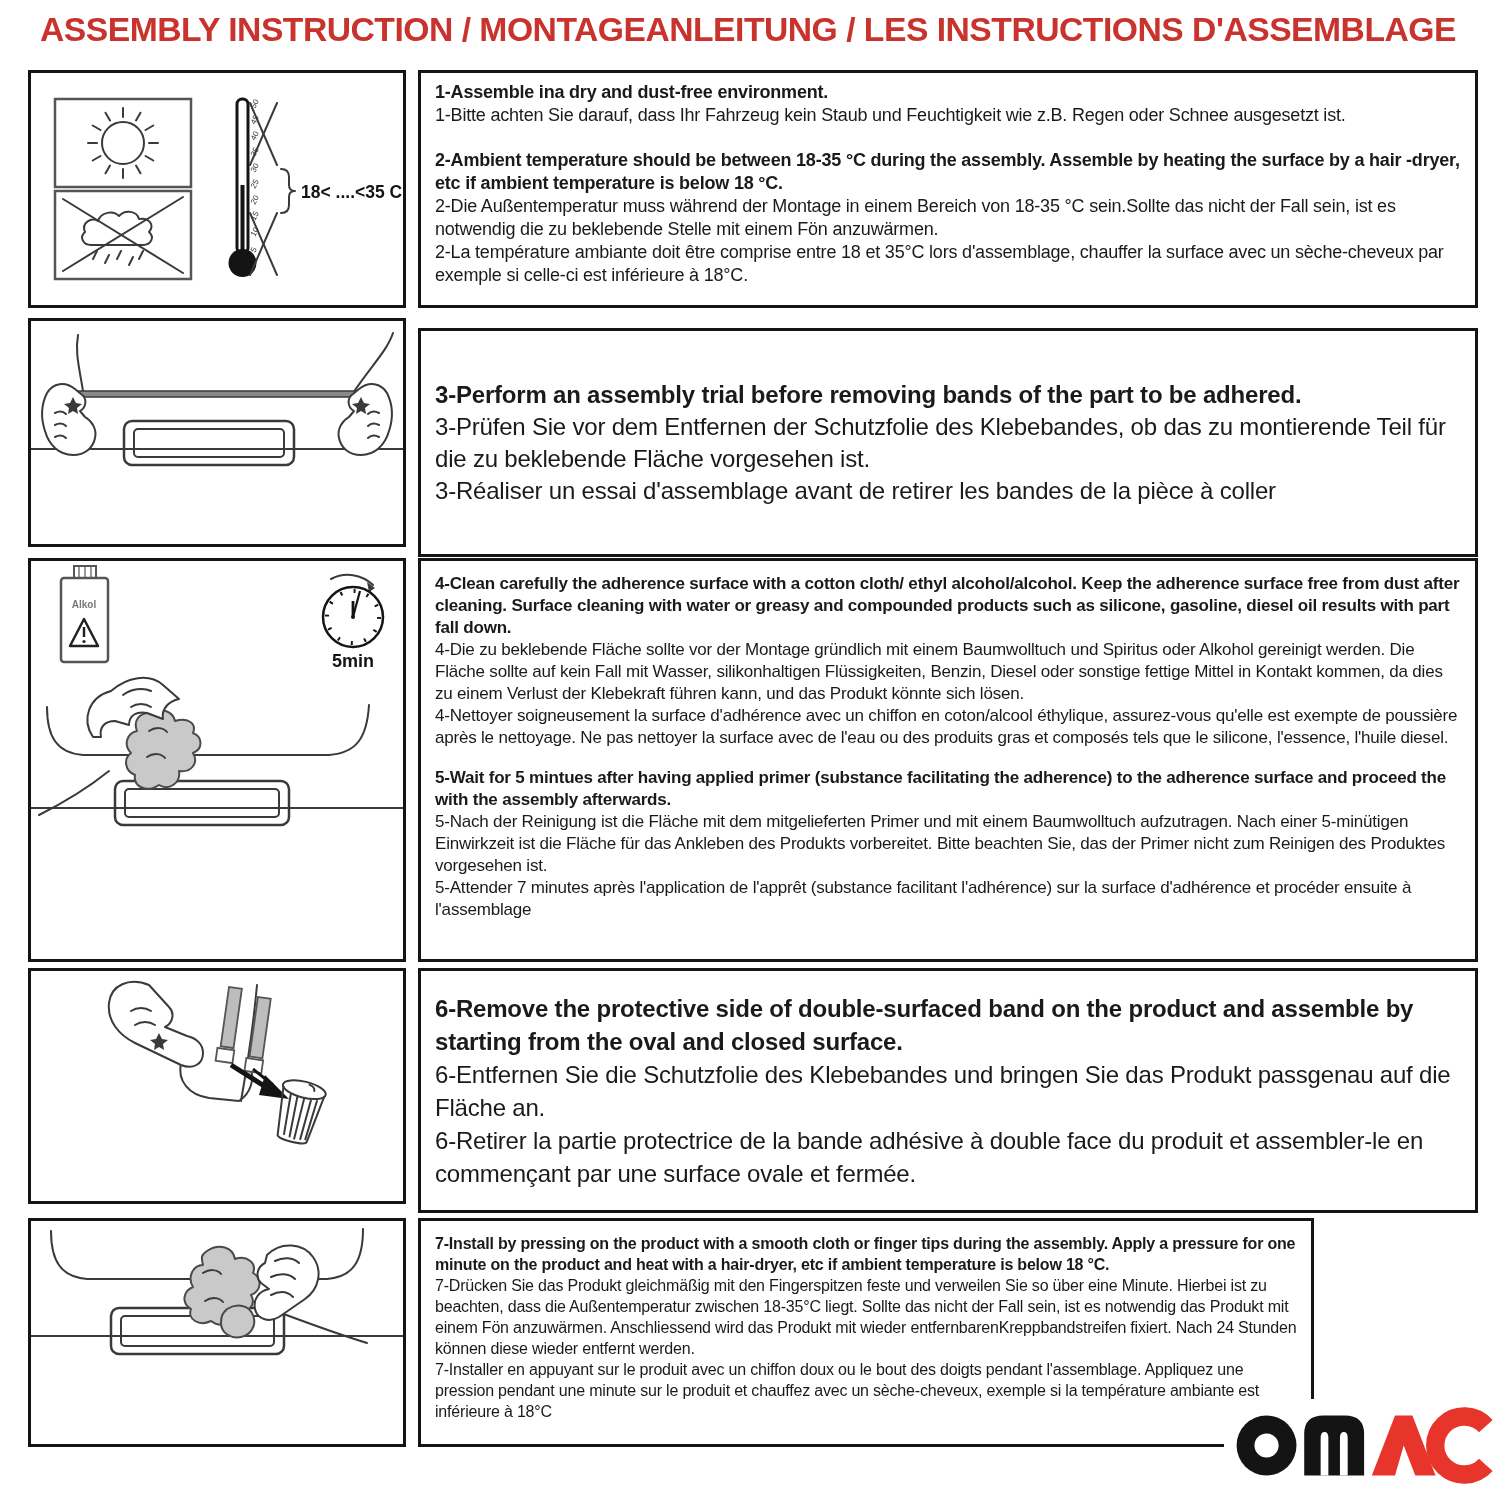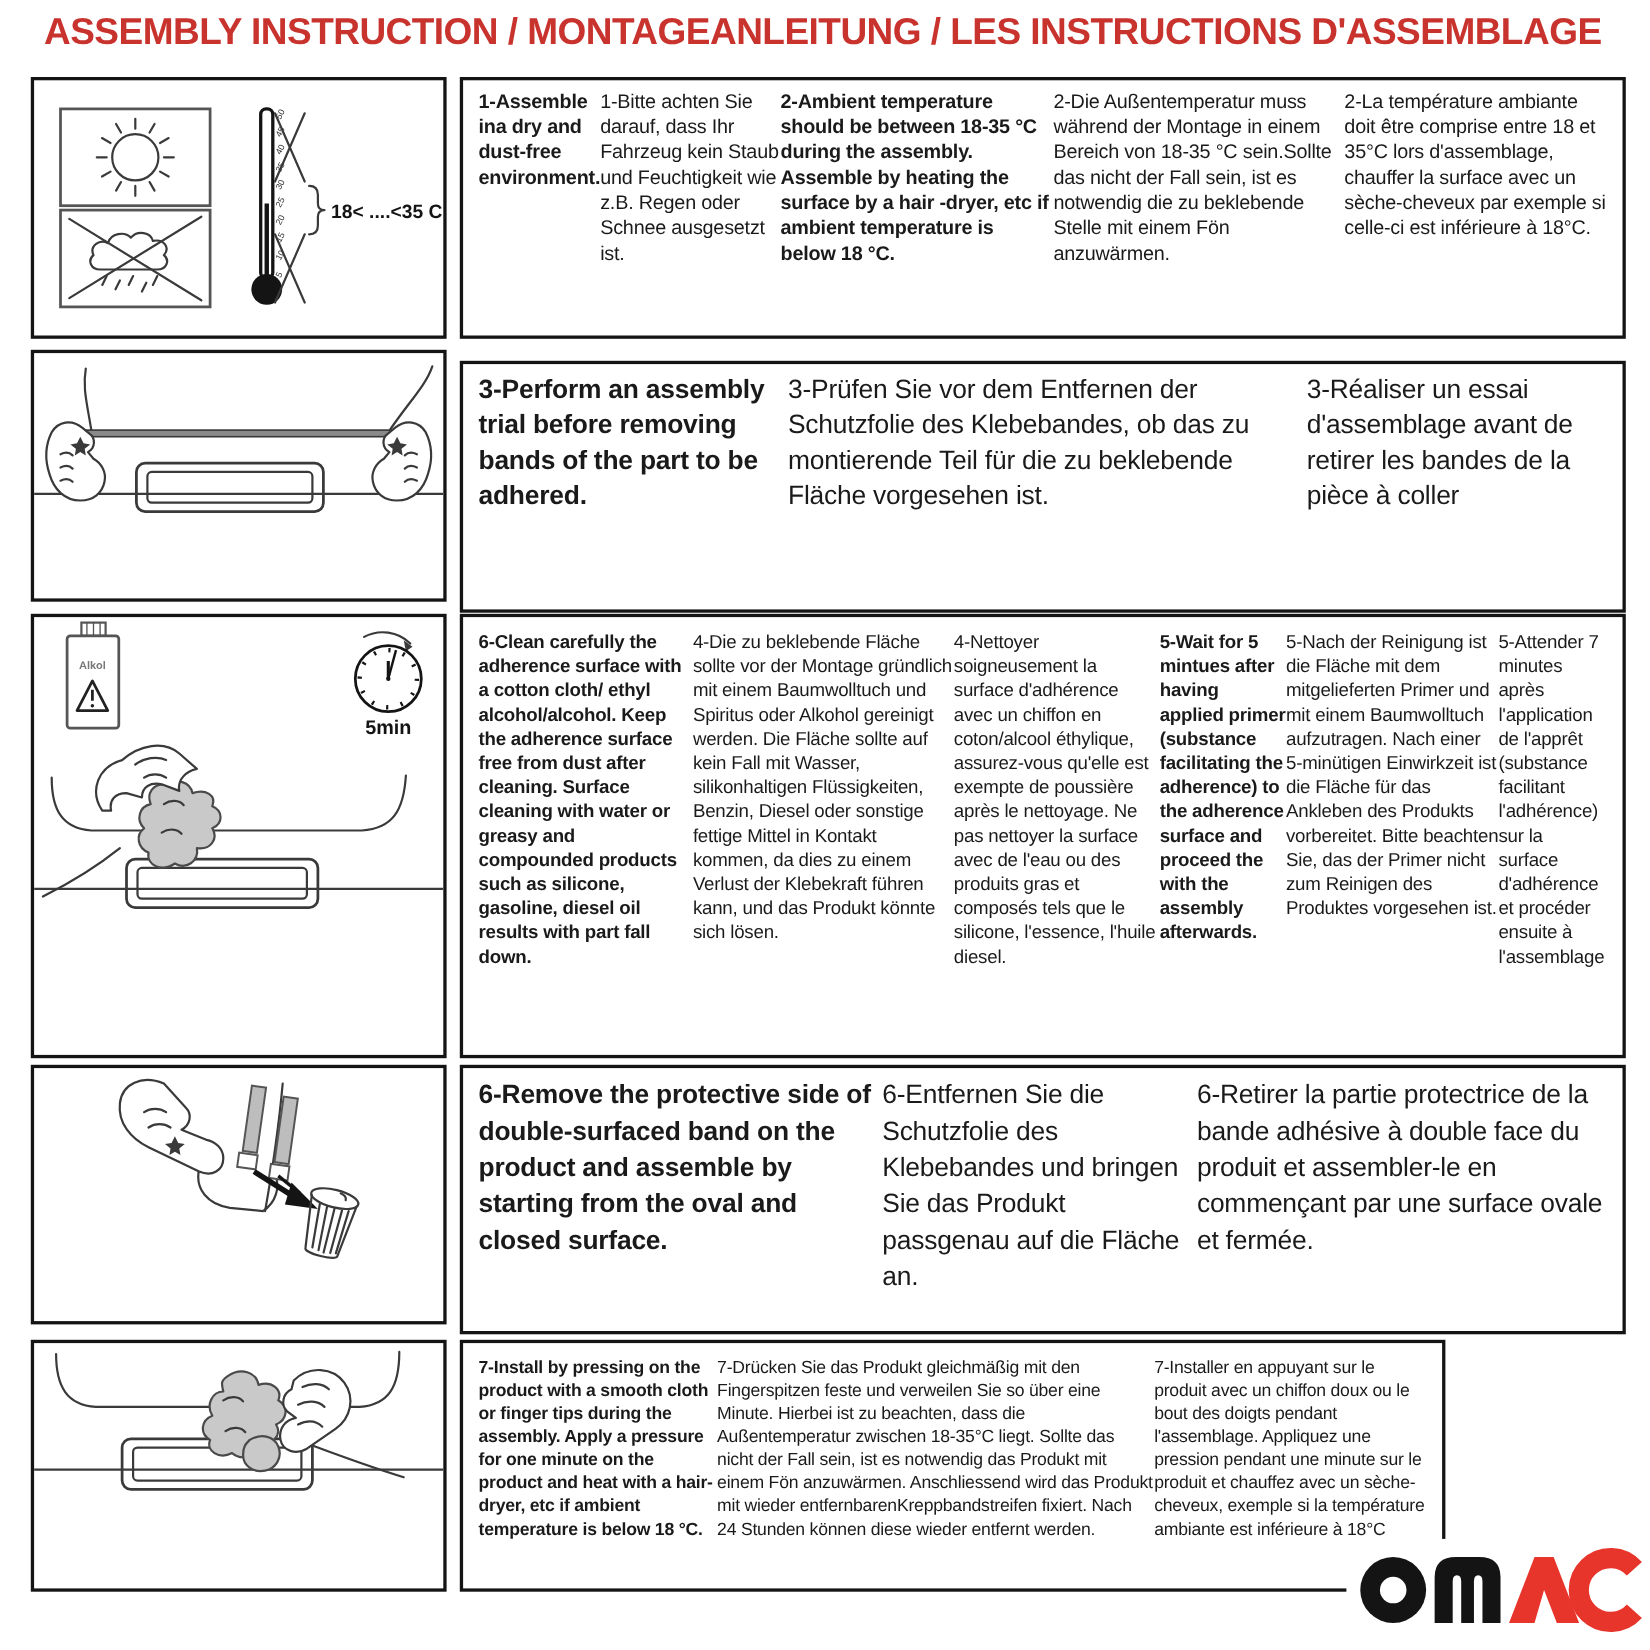--- a/index.html
+++ b/index.html
@@ -1,19 +1,19 @@
 <!DOCTYPE html>
 <html><head>
 <meta charset="utf-8">
 <style>
   html,body{margin:0;padding:0;background:#fff;}
   body{width:1500px;height:1500px;position:relative;font-family:"Liberation Sans",sans-serif;color:#1a1a1a;overflow:hidden;}
   .title{position:absolute;left:40px;top:10px;width:1450px;font-size:34px;font-weight:bold;color:#C9332E;letter-spacing:-0.5px;transform:scaleX(0.99);transform-origin:left;white-space:nowrap;}
   .box{position:absolute;border:3px solid #141414;background:#fff;box-sizing:border-box;overflow:hidden;}
-  .textbox{padding:8px 14px;display:flex;}
+  .textbox{padding:8px 14px;display:flex;flex-direction:column;}
   .vcenter{justify-content:center;}
   .textbox p{margin:0;}
   .b{font-weight:bold;}
   .t1{font-size:18px;line-height:23px;letter-spacing:-0.2px;}
   .t2{font-size:24px;line-height:32px;letter-spacing:-0.2px;margin-top:10px;}
   .t3{font-size:17px;line-height:22px;letter-spacing:-0.2px;}
   .t4{font-size:24px;line-height:33px;letter-spacing:-0.2px;}
   .t5{font-size:16px;line-height:21px;letter-spacing:-0.2px;}
   .sp22{height:22px;flex:none;}
   .sp18{height:18px;flex:none;}
@@ -155,21 +155,21 @@
       <rect x="94" y="228" width="154" height="28" rx="4" fill="#fff" class="lw"></rect>
       <path class="lw" d="M8,254 C36,240 58,226 78,210"></path>
       <path class="cloth" d="M118,152 C130,146 142,150 144,160 C156,156 166,162 162,172 C172,176 172,188 162,192 C168,202 160,212 148,210 C150,222 138,230 128,224 C116,232 102,226 104,214 C94,210 92,198 100,192 C92,184 96,172 106,170 C102,160 108,152 118,152 Z"></path>
       <path class="lw" stroke-width="1.4" d="M118,170 C124,166 132,166 136,171 M116,196 C122,192 130,192 134,197"></path>
       <path class="hand" d="M62,176 C50,158 58,136 80,130 C96,116 118,112 132,124 L148,138 C138,140 130,148 132,158 L116,152 C106,150 98,154 98,164 L84,160 C74,160 68,166 70,176 Z"></path>
       <path class="lw" stroke-width="1.4" d="M92,134 C100,128 112,126 120,130 M100,146 C106,142 114,142 120,146"></path>
     </g>
   </svg>
 </div>
 <div class="box textbox t3" style="left:418px;top:558px;width:1060px;height:404px;padding-top:12px;">
-  <p class="b">6-Clean carefully the adherence surface with a cotton cloth/ ethyl alcohol/alcohol. Keep the adherence surface free from dust after cleaning. Surface cleaning with water or greasy and compounded products such as silicone, gasoline, diesel oil results with part fall down.</p>
+  <p class="b">4-Clean carefully the adherence surface with a cotton cloth/ ethyl alcohol/alcohol. Keep the adherence surface free from dust after cleaning. Surface cleaning with water or greasy and compounded products such as silicone, gasoline, diesel oil results with part fall down.</p>
   <p>4-Die zu beklebende Fläche sollte vor der Montage gründlich mit einem Baumwolltuch und Spiritus oder Alkohol gereinigt werden. Die Fläche sollte auf kein Fall mit Wasser, silikonhaltigen Flüssigkeiten, Benzin, Diesel oder sonstige fettige Mittel in Kontakt kommen, da dies zu einem Verlust der Klebekraft führen kann, und das Produkt könnte sich lösen.</p>
   <p>4-Nettoyer soigneusement la surface d'adhérence avec un chiffon en coton/alcool éthylique, assurez-vous qu'elle est exempte de poussière après le nettoyage. Ne pas nettoyer la surface avec de l'eau ou des produits gras et composés tels que le silicone, l'essence, l'huile diesel.</p>
   <div class="sp18"></div>
   <p class="b">5-Wait for 5 mintues after having applied primer (substance facilitating the adherence) to the adherence surface and proceed the with the assembly afterwards.</p>
   <p>5-Nach der Reinigung ist die Fläche mit dem mitgelieferten Primer und mit einem Baumwolltuch aufzutragen. Nach einer 5-minütigen Einwirkzeit ist die Fläche für das Ankleben des Produkts vorbereitet. Bitte beachten Sie, das der Primer nicht zum Reinigen des Produktes vorgesehen ist.</p>
   <p>5-Attender 7 minutes après l'application de l'apprêt (substance facilitant l'adhérence) sur la surface d'adhérence et procéder ensuite à l'assemblage</p>
 </div>
 
 <div class="box illus" style="left:28px;top:968px;width:378px;height:236px;">
   <svg viewBox="0 0 372 230">
@@ -220,21 +220,21 @@
       <rect x="90" y="95" width="153" height="30" rx="4" fill="#fff" class="lw"></rect>
       <path class="lw" d="M250,92 C282,104 310,114 336,122"></path>
       <path class="cloth" d="M176,30 C188,22 202,26 204,38 C216,34 226,42 222,52 C232,58 230,70 220,74 C226,84 216,94 204,90 C204,102 190,108 180,100 C168,106 156,98 160,88 C150,82 152,70 162,66 C156,56 162,44 172,44 C170,36 170,34 176,30 Z"></path>
       <path class="lw" stroke-width="1.4" d="M172,52 C178,48 186,48 190,53 M174,80 C180,76 188,76 192,81"></path>
       <path class="cloth" d="M196,88 C206,82 218,84 222,94 C226,104 220,114 210,116 C200,118 190,112 190,102 C190,94 192,92 196,88 Z"></path>
       <path class="hand" d="M236,34 C250,20 272,22 282,36 C292,50 288,68 274,78 L248,96 C238,102 226,98 224,88 C222,78 228,70 238,68 L230,62 C224,56 226,46 234,42 Z"></path>
       <path class="lw" stroke-width="1.4" d="M244,40 C252,36 262,36 268,42 M240,56 C248,52 258,52 264,58 M240,74 C248,70 256,70 262,76"></path>
     </g>
   </svg>
 </div>
-<div class="box textbox t5" style="left:418px;top:1218px;width:896px;height:229px;padding-top:12px;justify-content:center;">
+<div class="box textbox t5" style="left:418px;top:1218px;width:896px;height:229px;padding-top:12px;">
   <p class="b">7-Install by pressing on the product with a smooth cloth or finger tips during the assembly. Apply a pressure for one minute on the product and heat with a hair-dryer, etc if ambient temperature is below 18 °C.</p>
   <p>7-Drücken Sie das Produkt gleichmäßig mit den Fingerspitzen feste und verweilen Sie so über eine Minute. Hierbei ist zu beachten, dass die Außentemperatur zwischen 18-35°C liegt. Sollte das nicht der Fall sein, ist es notwendig das Produkt mit einem Fön anzuwärmen. Anschliessend wird das Produkt mit wieder entfernbarenKreppbandstreifen fixiert. Nach 24 Stunden können diese wieder entfernt werden.</p>
   <p>7-Installer en appuyant sur le produit avec un chiffon doux ou le bout des doigts pendant l'assemblage. Appliquez une pression pendant une minute sur le produit et chauffez avec un sèche-cheveux, exemple si la température ambiante est inférieure à 18°C</p>
 </div>
 
 <div class="logo" title="">
   <svg viewBox="0 0 274 88" width="266" height="85">
     <g>
       <circle cx="33" cy="44" r="31" fill="#141414"></circle>
       <circle cx="33" cy="44" r="12.5" fill="#fff"></circle>

